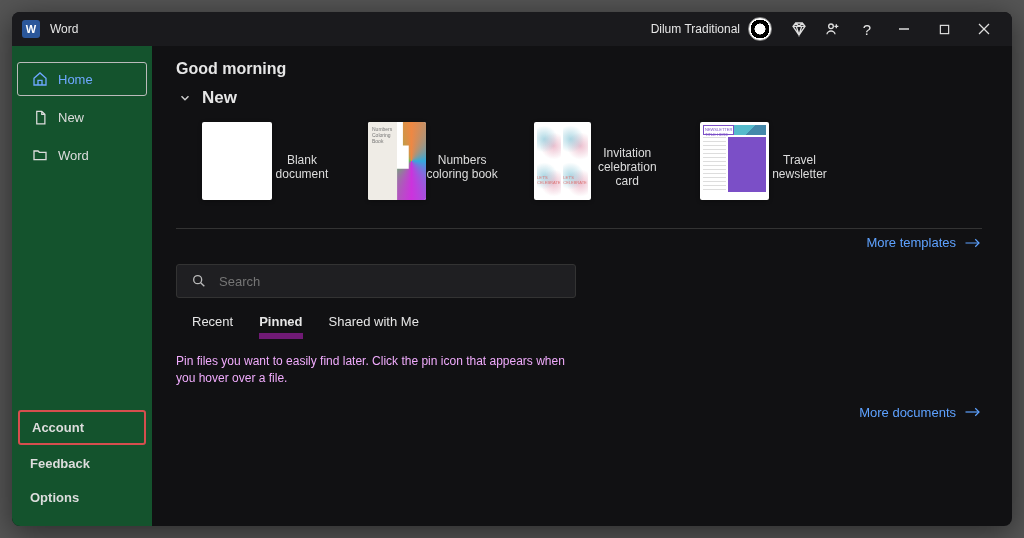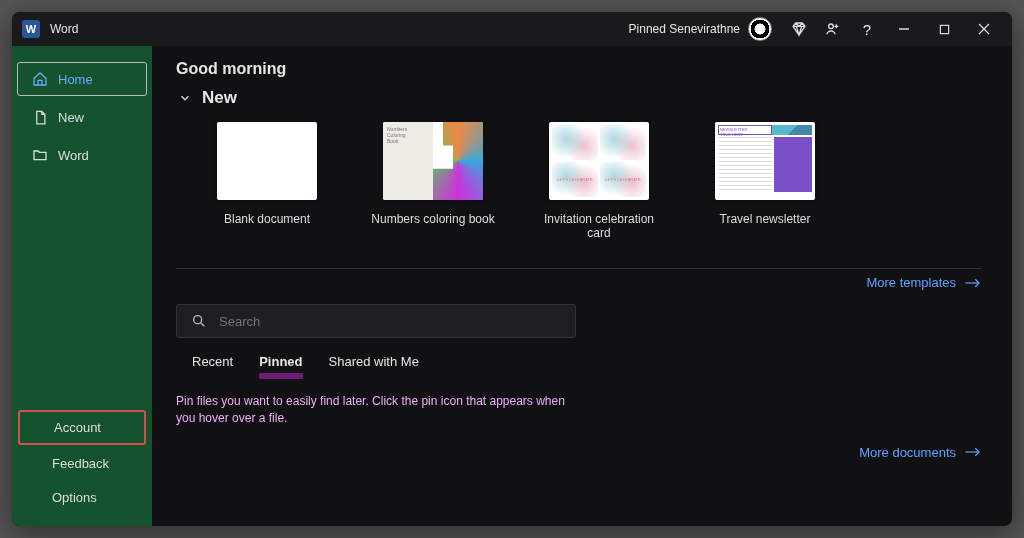--- a/index.html
+++ b/index.html
@@ -19,30 +19,30 @@
   .titlebar .tbtn { width: 40px; height: 34px; display:flex; align-items:center; justify-content:center; color:#e6e6e6; cursor:pointer;}
   .titlebar .tbtn svg, .titlebar .tbtn span { pointer-events: none; }
   .tbtn.small { width:34px; }
   
   .body { flex:1; display:flex; min-height:0; }
   .sidebar { width: 140px; background:#14532d; padding-top:14px; display:flex; flex-direction:column;}
   .nav-item { display:flex; align-items:center; gap:10px; padding:8px 14px; font-size:13px; color:#ddd; cursor:pointer; margin:3px 6px; border-radius:2px;}
   .nav-item.active { outline:1px solid #bbb; color:#6ea8ff;}
   .nav-item .ico { width:16px; height:16px; display:flex; align-items:center; justify-content:center;}
   .nav-bottom { margin-top:auto; margin-bottom:10px;}
-  .nav-bottom .nav-item { padding-left:34px; }
+  .nav-bottom .nav-item { padding-left:12px;font-weight:bold; }
   .highlight { border:2px solid #d64e4e; border-radius:3px;}
   
   .main { flex:1; padding: 14px 30px 10px 24px; overflow:auto;}
   .greeting { font-size:16px; font-weight:600; margin-bottom:10px; }
   .section-row { display:flex; align-items:center; gap:8px; margin-bottom:10px;}
   .section-title { font-size:17px; font-weight:600;}
   .chevron { width:18px;height:18px;display:flex;align-items:center;justify-content:center;cursor:pointer;}
   .templates { display:flex; gap:36px; padding: 4px 0 8px 26px; }
-  .template { display:flex; flex-direction:column; align-items:center; width:130px; cursor:pointer;}
+  .template { display:flex; flex-direction:row; align-items:center; width:130px; cursor:pointer;}
   .thumb { width:100px; height:78px; background:#fff; border-radius:2px; box-shadow:0 1px 4px rgba(0,0,0,.3); position:relative; overflow:hidden;}
   .tname { margin-top:12px; font-size:12px; text-align:center; color:#ddd;}
   .divider { border:none; border-top:1px solid #333; margin:20px 0 6px 0;}
   .link-row { display:flex; justify-content:flex-end; align-items:center; gap:8px; color:#5ea2ff; font-size:13px; cursor:pointer; margin-bottom:8px;}
   .arrow { display:inline-block;}
   .searchbox { display:flex; align-items:center; gap:12px; width:400px; height:34px; background:#1f1f22; border:1px solid #333; border-radius:3px; padding:0 14px; margin:14px 0 16px 0;}
   .searchbox input { flex:1; background:transparent; border:none; outline:none; color:#ddd; font-size:13px;}
   .tabs { display:flex; gap:26px; font-size:13px; margin-left:16px; margin-bottom:14px;}
   .tab { padding-bottom:4px; cursor:pointer; color:#e6e6e6;}
   .tab.active { font-weight:600; border-bottom:6px solid #701a75;}
@@ -71,21 +71,21 @@
 </style>
 </head>
 <body>
 
 <div class="window">
 
   <div class="titlebar">
     <div class="app-icon">W</div>
     <div class="title">Word</div>
     <div class="spacer"></div>
-    <div class="user">Pinned Senevirathne</div>
+    <div class="user">Dilum Traditional</div>
     <div class="avatar"></div>
     <div class="tbtn small">
       <svg width="16" height="16" viewBox="0 0 24 24" fill="none" stroke="#ddd" stroke-width="2">
           <path d="M3 8 L7 3 H17 L21 8 L12 21 Z M3 8 H21 M8 8 L12 21 L16 8 M7 3 L12 8 L17 3"></path>
         </svg>
     </div>
     <div class="tbtn small">
       <svg width="16" height="16" viewBox="0 0 24 24" fill="none" stroke="#ddd" stroke-width="2">
           <circle cx="9" cy="8" r="3.5"></circle>
           <path d="M3 20c0-3 3-5 6-5s6 2 6 5"></path>

